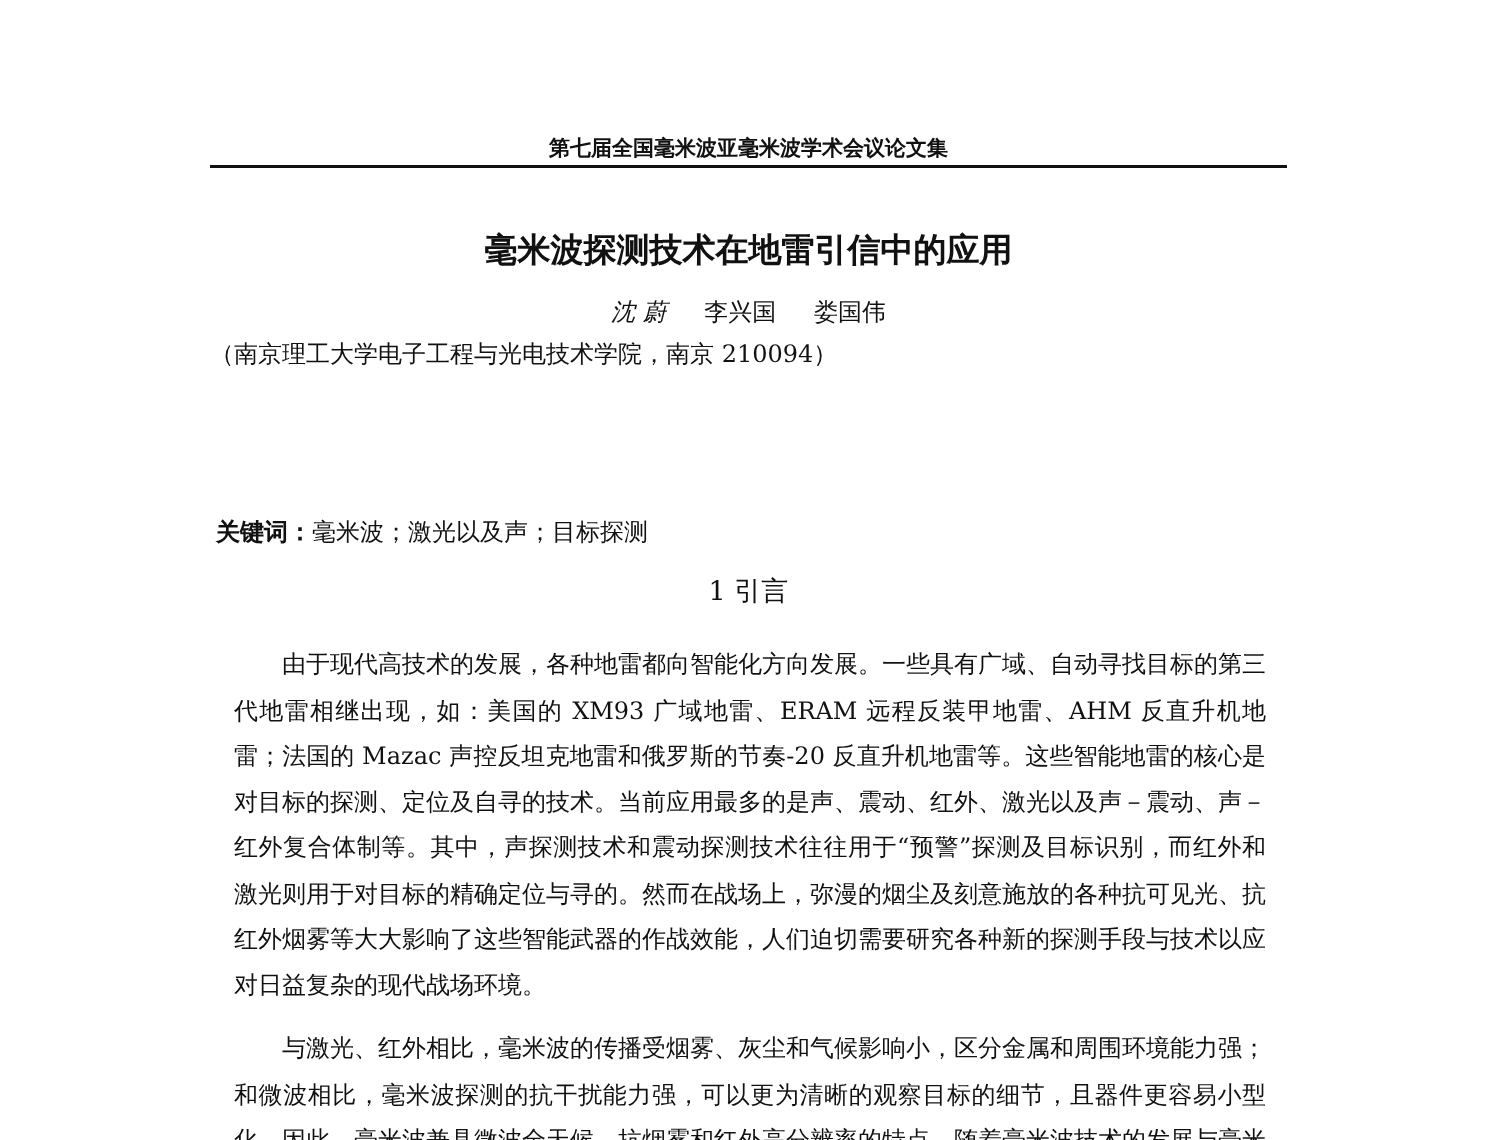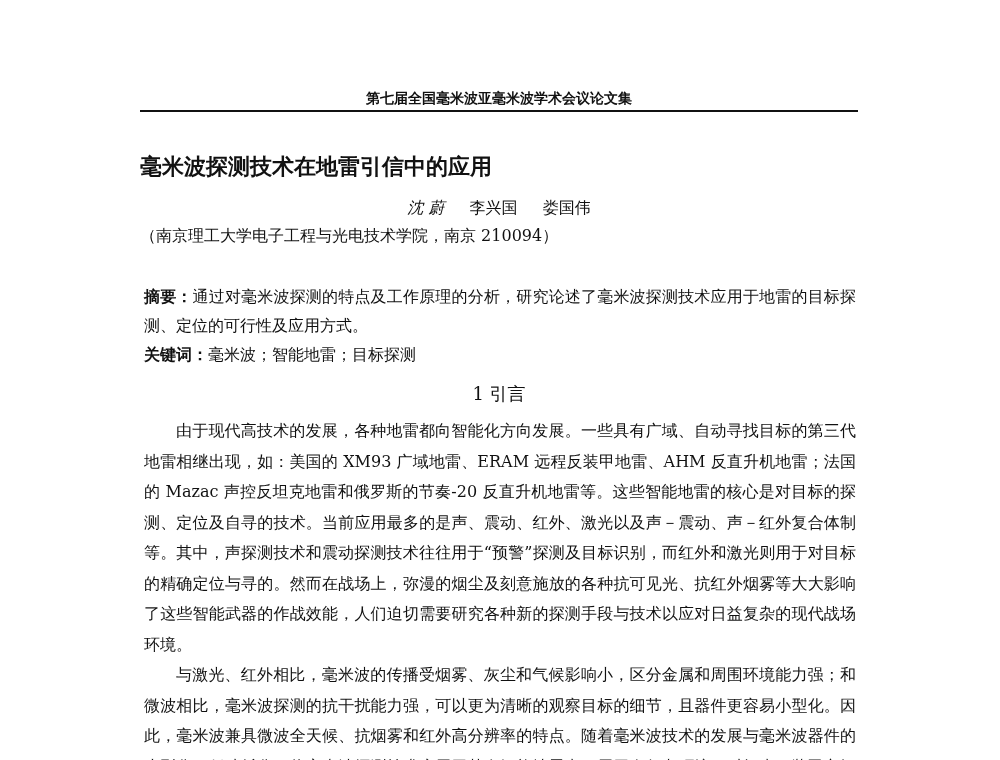--- a/index.html
+++ b/index.html
@@ -2,55 +2,52 @@
 <html><head>
 <meta charset="utf-8">
 <style>
   html, body { margin:0; padding:0; background:#ffffff; }
   body { width:1000px; height:760px; overflow:hidden; position:relative;
          font-family:"DejaVu Serif","Liberation Serif",serif; color:#111; }
   .page { position:absolute; left:0; top:0; width:912px; height:760px; }
   .running-head { position:absolute; left:140px; width:718px; top:90px;
                   text-align:center; font-size:14px; font-weight:bold; letter-spacing:0px; }
   .head-rule { position:absolute; left:140px; top:110px; width:718px; height:2px; background:#111; }
-  .title { position:absolute; left:140px; width:718px; top:152px; 
+  .title { position:absolute; left:140px; width:718px; top:152px; text-align:center;
            font-size:22px; font-weight:bold; font-family:Liberation Sans, sans-serif; }
   .authors { position:absolute; left:140px; width:718px; top:198px; text-align:center; font-size:16px; }
   .authors span { margin:0 10px; }
   .affil { position:absolute; left:140px; width:718px; top:226px; font-size:16px; }
   .abstract { position:absolute; left:144px; width:712px; top:282px; font-size:16px; line-height:29px; text-align:justify; }
   .kw { position:absolute; left:144px; width:712px; top:340px; font-size:16px; line-height:29px; }
   .lbl { font-weight:bold; }
   .section { position:absolute; left:140px; width:718px; top:382px; text-align:center; font-size:18px; font-weight:normal; }
   .body { position:absolute; left:144px; width:712px; top:416px; font-size:16px; line-height:30.5px; }
-  .body p { margin:0; text-indent:2em; text-align:justify; }
+  .body p { margin:12px; text-indent:2em; text-align:justify; }
 </style>
 </head>
 <body>
 
 <div class="page">
   <div class="running-head">第七届全国毫米波亚毫米波学术会议论文集</div>
   <div class="head-rule"></div>
 
   <div class="title">毫米波探测技术在地雷引信中的应用</div>
 
   <div class="authors">
     <span style="font-style:italic;">沈 蔚</span>
     <span>李兴国</span>
     <span>娄国伟</span>
   </div>
 
   <div class="affil">（南京理工大学电子工程与光电技术学院，南京 210094）</div>
 
-  <div class="abstract">
-    <span class="lbl">摘要：</span><span>通过对毫米波探测的特点及工作原理的分析，研究论述了毫米波探测技术应用于地雷的目标探测、定位的可行性及应用方式。</span>
-  </div>
 
   <div class="kw" style="top:340px;">
-    <span class="lbl">关键词：</span><span>毫米波；智能地雷；目标探测</span>
+    <span class="lbl">关键词：</span><span>毫米波；激光以及声；目标探测</span>
   </div>
 
   <div class="section">1 引言</div>
 
   <div class="body">
     <p>由于现代高技术的发展，各种地雷都向智能化方向发展。一些具有广域、自动寻找目标的第三代地雷相继出现，如：美国的 XM93 广域地雷、ERAM 远程反装甲地雷、AHM 反直升机地雷；法国的 Mazac 声控反坦克地雷和俄罗斯的节奏-20 反直升机地雷等。这些智能地雷的核心是对目标的探测、定位及自寻的技术。当前应用最多的是声、震动、红外、激光以及声－震动、声－红外复合体制等。其中，声探测技术和震动探测技术往往用于“预警”探测及目标识别，而红外和激光则用于对目标的精确定位与寻的。然而在战场上，弥漫的烟尘及刻意施放的各种抗可见光、抗红外烟雾等大大影响了这些智能武器的作战效能，人们迫切需要研究各种新的探测手段与技术以应对日益复杂的现代战场环境。</p>
     <p>与激光、红外相比，毫米波的传播受烟雾、灰尘和气候影响小，区分金属和周围环境能力强；和微波相比，毫米波探测的抗干扰能力强，可以更为清晰的观察目标的细节，且器件更容易小型化。因此，毫米波兼具微波全天候、抗烟雾和红外高分辨率的特点。随着毫米波技术的发展与毫米波器件的小型化、低功耗化，将毫米波探测技术应用于其在智能地雷中，用于在复杂环境下对坦克、装甲车辆和直升机等地面和地空目标的探测成为可</p>
   </div>
 </div>
 

